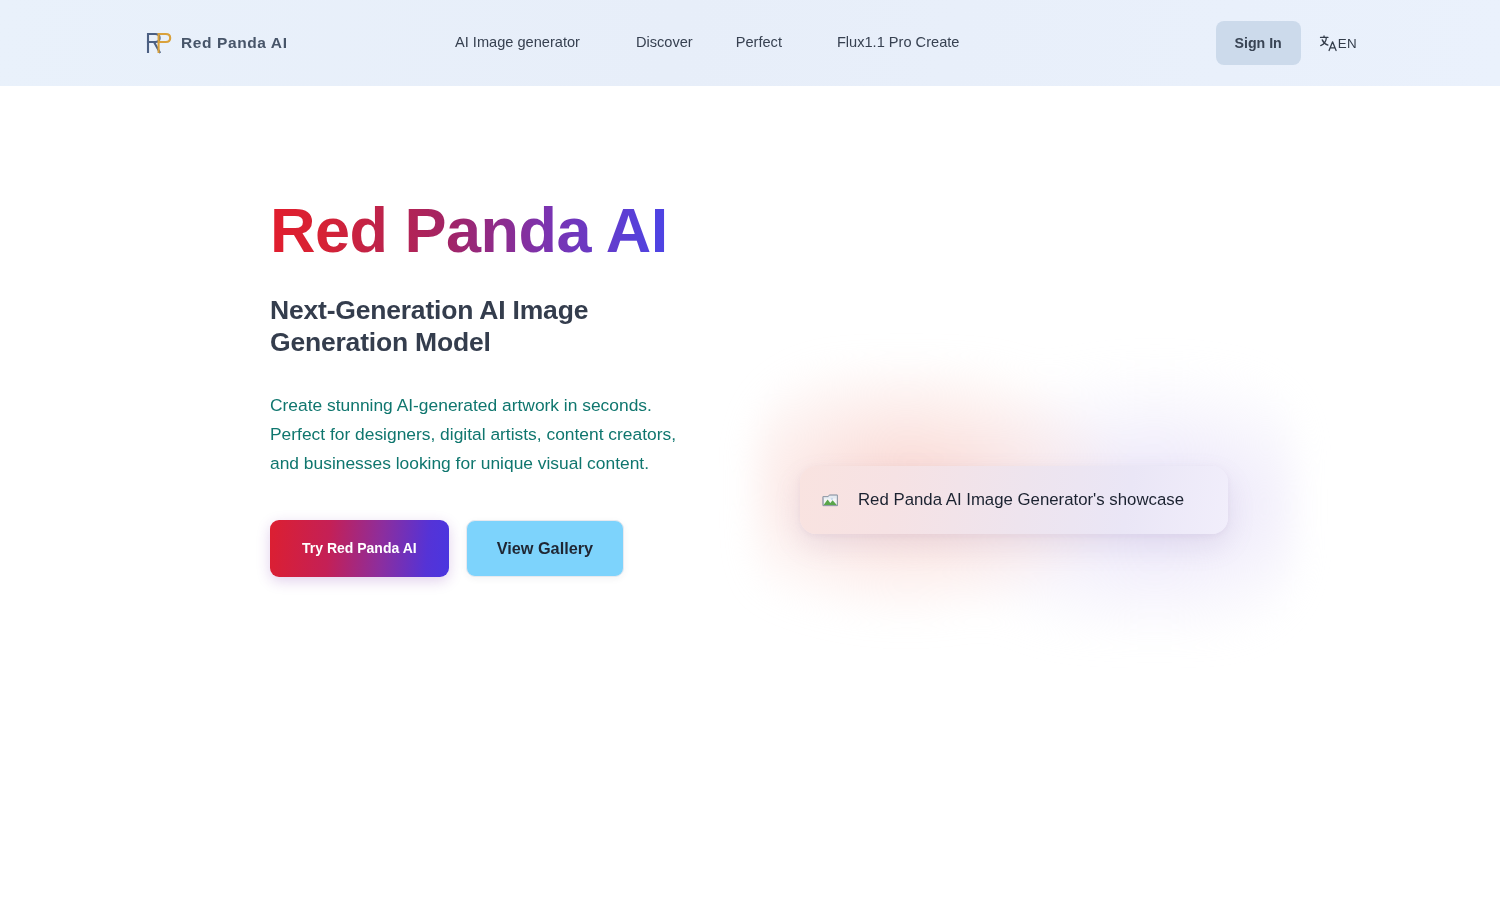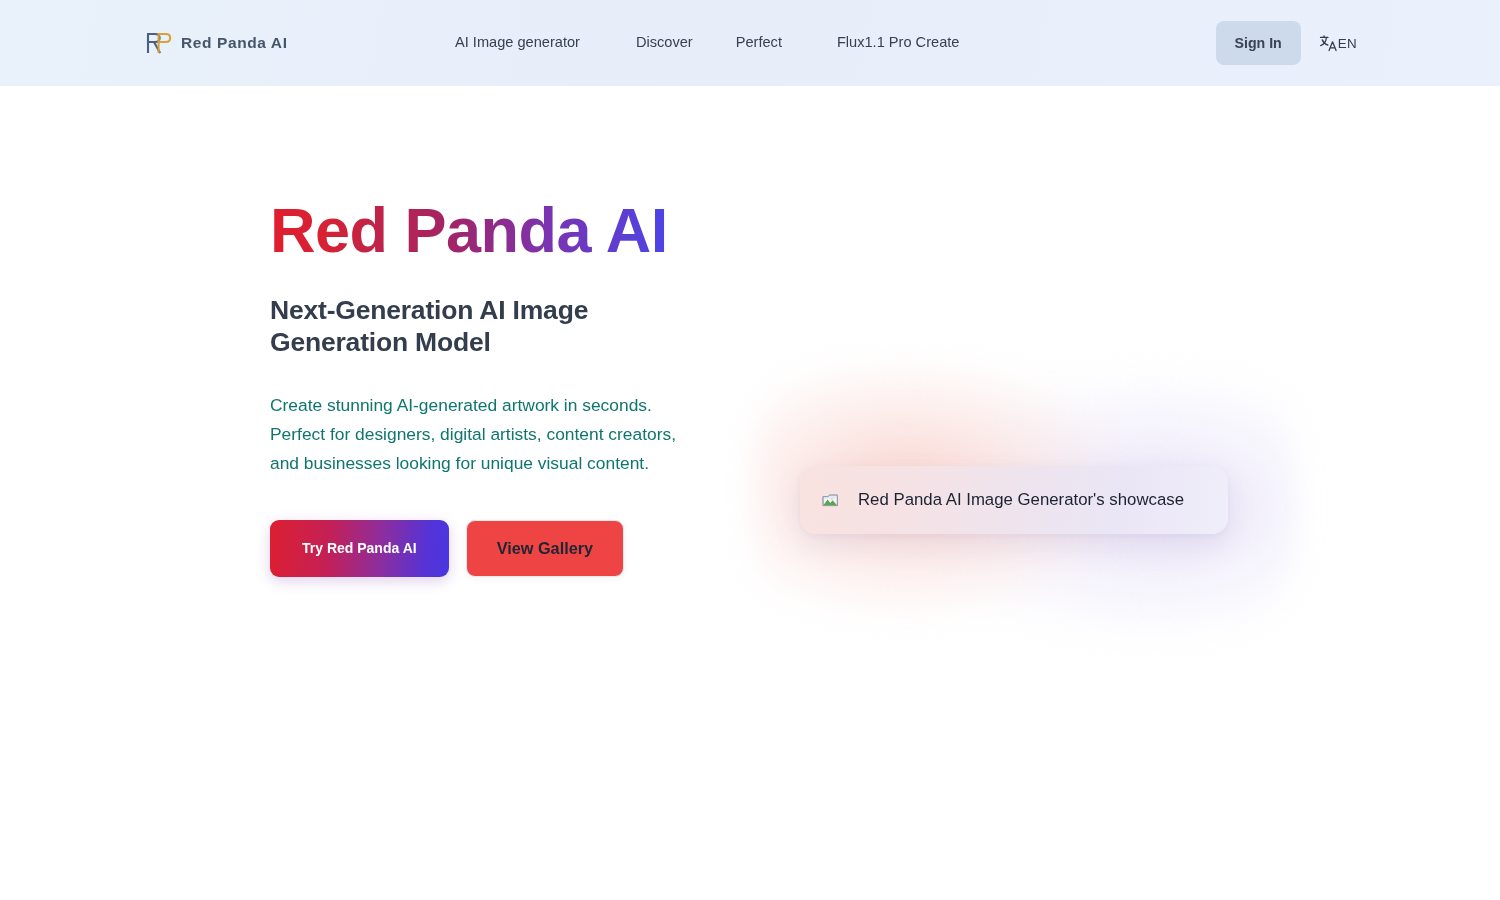--- a/index.html
+++ b/index.html
@@ -167,21 +167,21 @@
     align-items: center;
     justify-content: center;
     box-shadow: 0 4px 14px rgba(120, 40, 170, 0.22);
     white-space: nowrap;
   }
   .btn-secondary {
     height: 57px;
     padding: 0 30px;
     border: 1px solid #e7e9ef;
     border-radius: 9px;
-    background: #ef4444;
+    background: #7dd3fc;
     color: #1f2633;
     font-size: 16.3px;
     font-weight: 700;
     font-family: "Liberation Sans", sans-serif;
     cursor: pointer;
     display: flex;
     align-items: center;
     justify-content: center;
     box-shadow: 0 2px 7px rgba(20, 30, 60, 0.05);
     white-space: nowrap;

